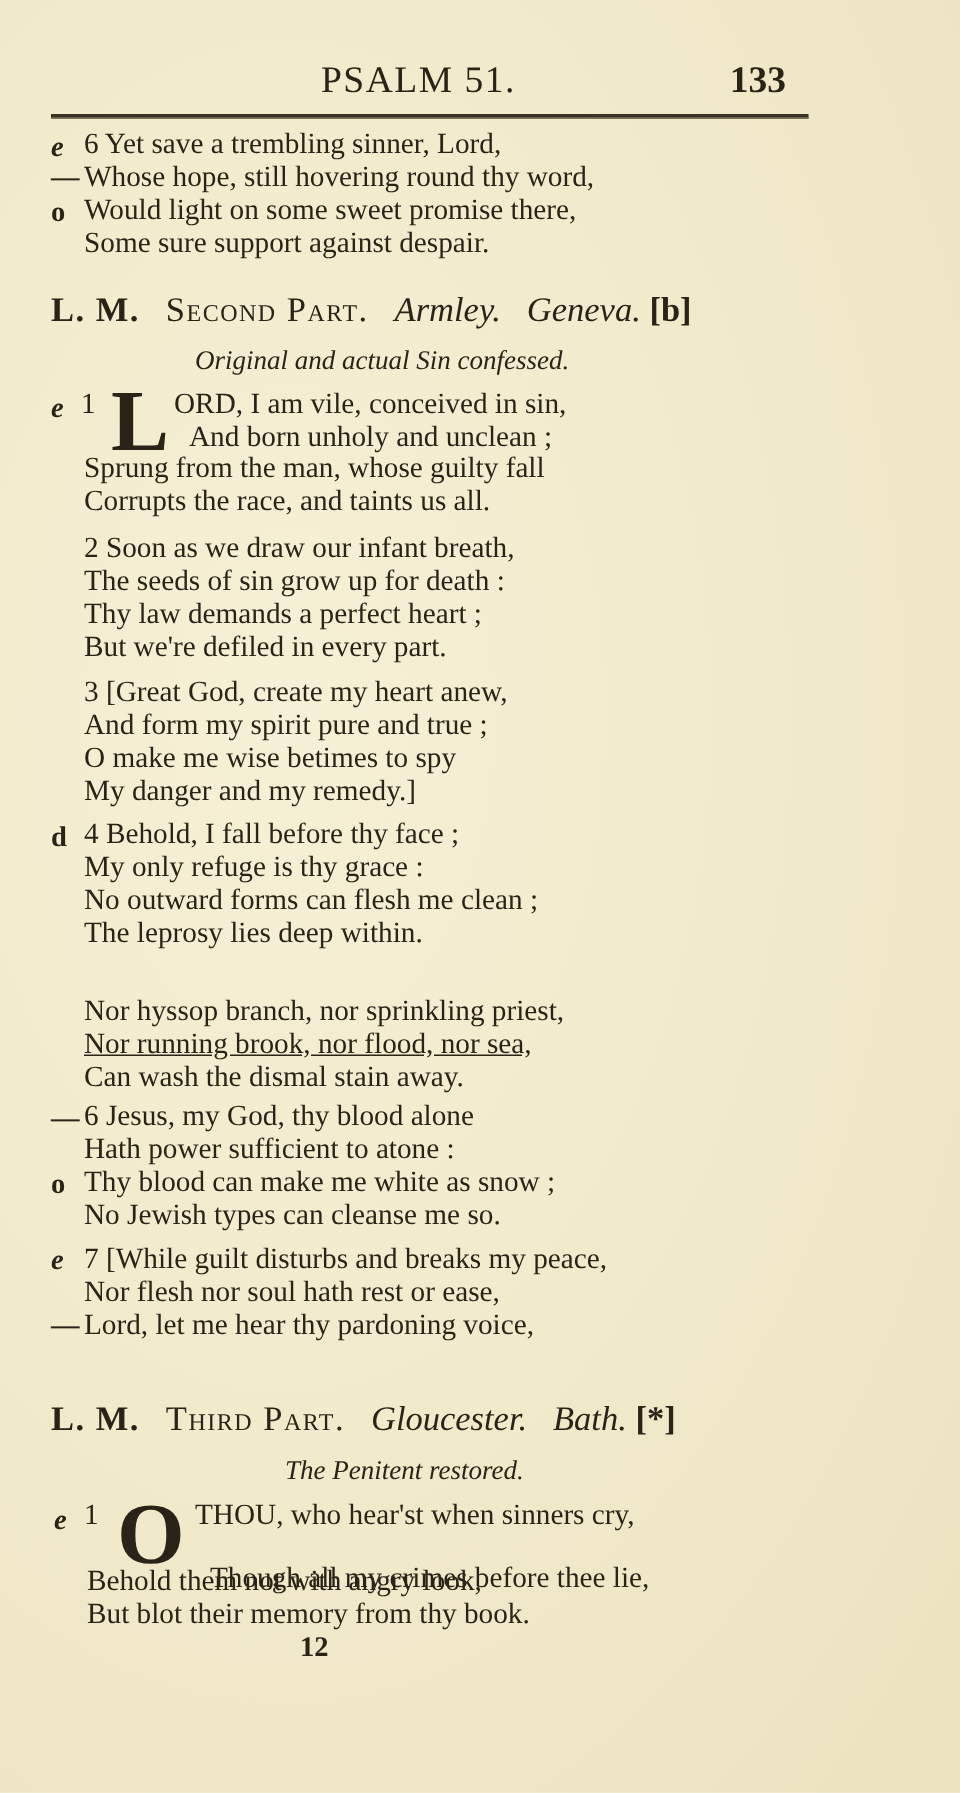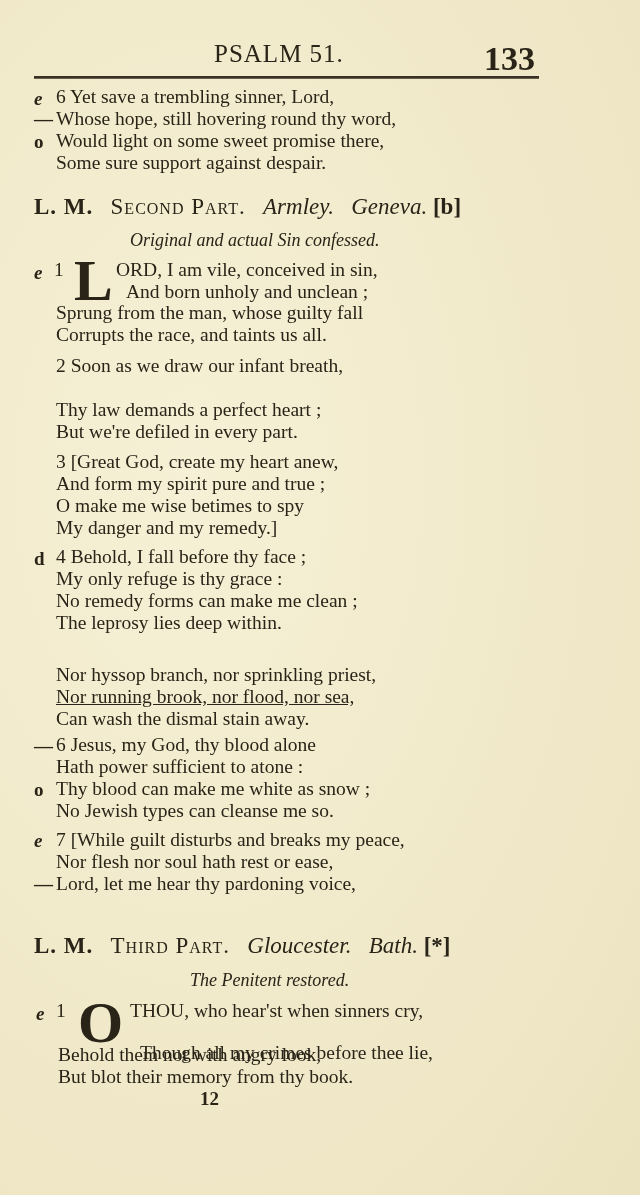--- a/index.html
+++ b/index.html
@@ -33,23 +33,23 @@
     .running-title {
       position: absolute;
       left: 180px;
       top: 0;
       font-size: 25px;
       letter-spacing: 1px;
       color: #2a2418;
     }
     .page-number {
       position: absolute;
-      right: 4px;
+      right: 15px;
       top: 0;
-      font-size: 34px;
+      font-size: 25px;
       font-weight: bold;
     }
     .head-rule {
       position: absolute;
       top: 76px;
       left: 34px;
       width: 505px;
       height: 2px;
       background: #3a3226;
       border-bottom: 1px solid #6a5e48;
@@ -128,32 +128,33 @@
 
   <span class="mark" style="left:34px; top:262px;">e</span>
   <span class="line" style="left:54px; top:259px;">1</span>
   <span class="dropcap" style="left:74px; top:256px;">L</span>
   <span class="line" style="left:116px; top:259px;">ORD, I am vile, conceived in sin,</span>
   <span class="line" style="left:126px; top:281px;">And born unholy and unclean ;</span>
   <span class="line" style="left:56px; top:302px;">Sprung from the man, whose guilty fall</span>
   <span class="line" style="left:56px; top:324px;">Corrupts the race, and taints us all.</span>
 
   <span class="line" style="left:56px; top:355px;">2 Soon as we draw our infant breath,</span>
+  <span class="line" style="left:56px; top:377px;">The seeds of sin grow up for death :</span>
   <span class="line" style="left:56px; top:399px;">Thy law demands a perfect heart ;</span>
   <span class="line" style="left:56px; top:421px;">But we're defiled in every part.</span>
 
   <span class="line" style="left:56px; top:451px;">3 [Great God, create my heart anew,</span>
   <span class="line" style="left:56px; top:473px;">And form my spirit pure and true ;</span>
   <span class="line" style="left:56px; top:495px;">O make me wise betimes to spy</span>
   <span class="line" style="left:56px; top:517px;">My danger and my remedy.]</span>
 
   <span class="mark upright" style="left:34px; top:548px;">d</span>
   <span class="line" style="left:56px; top:546px;">4 Behold, I fall before thy face ;</span>
   <span class="line" style="left:56px; top:568px;">My only refuge is thy grace :</span>
-  <span class="line" style="left:56px; top:590px;">No remedy forms can make me clean ;</span>
+  <span class="line" style="left:56px; top:590px;">No outward forms can flesh me clean ;</span>
   <span class="line" style="left:56px; top:612px;">The leprosy lies deep within.</span>
 
   <span class="line" style="left:56px; top:664px;">Nor hyssop branch, nor sprinkling priest,</span>
   <span class="line" style="left:56px; top:686px;text-decoration:underline;">Nor running brook, nor flood, nor sea,</span>
   <span class="line" style="left:56px; top:708px;">Can wash the dismal stain away.</span>
 
   <span class="mark upright" style="left:34px; top:735px;">—</span>
   <span class="line" style="left:56px; top:734px;">6 Jesus, my God, thy blood alone</span>
   <span class="line" style="left:56px; top:756px;">Hath power sufficient to atone :</span>
   <span class="mark upright" style="left:34px; top:779px;">o</span>

